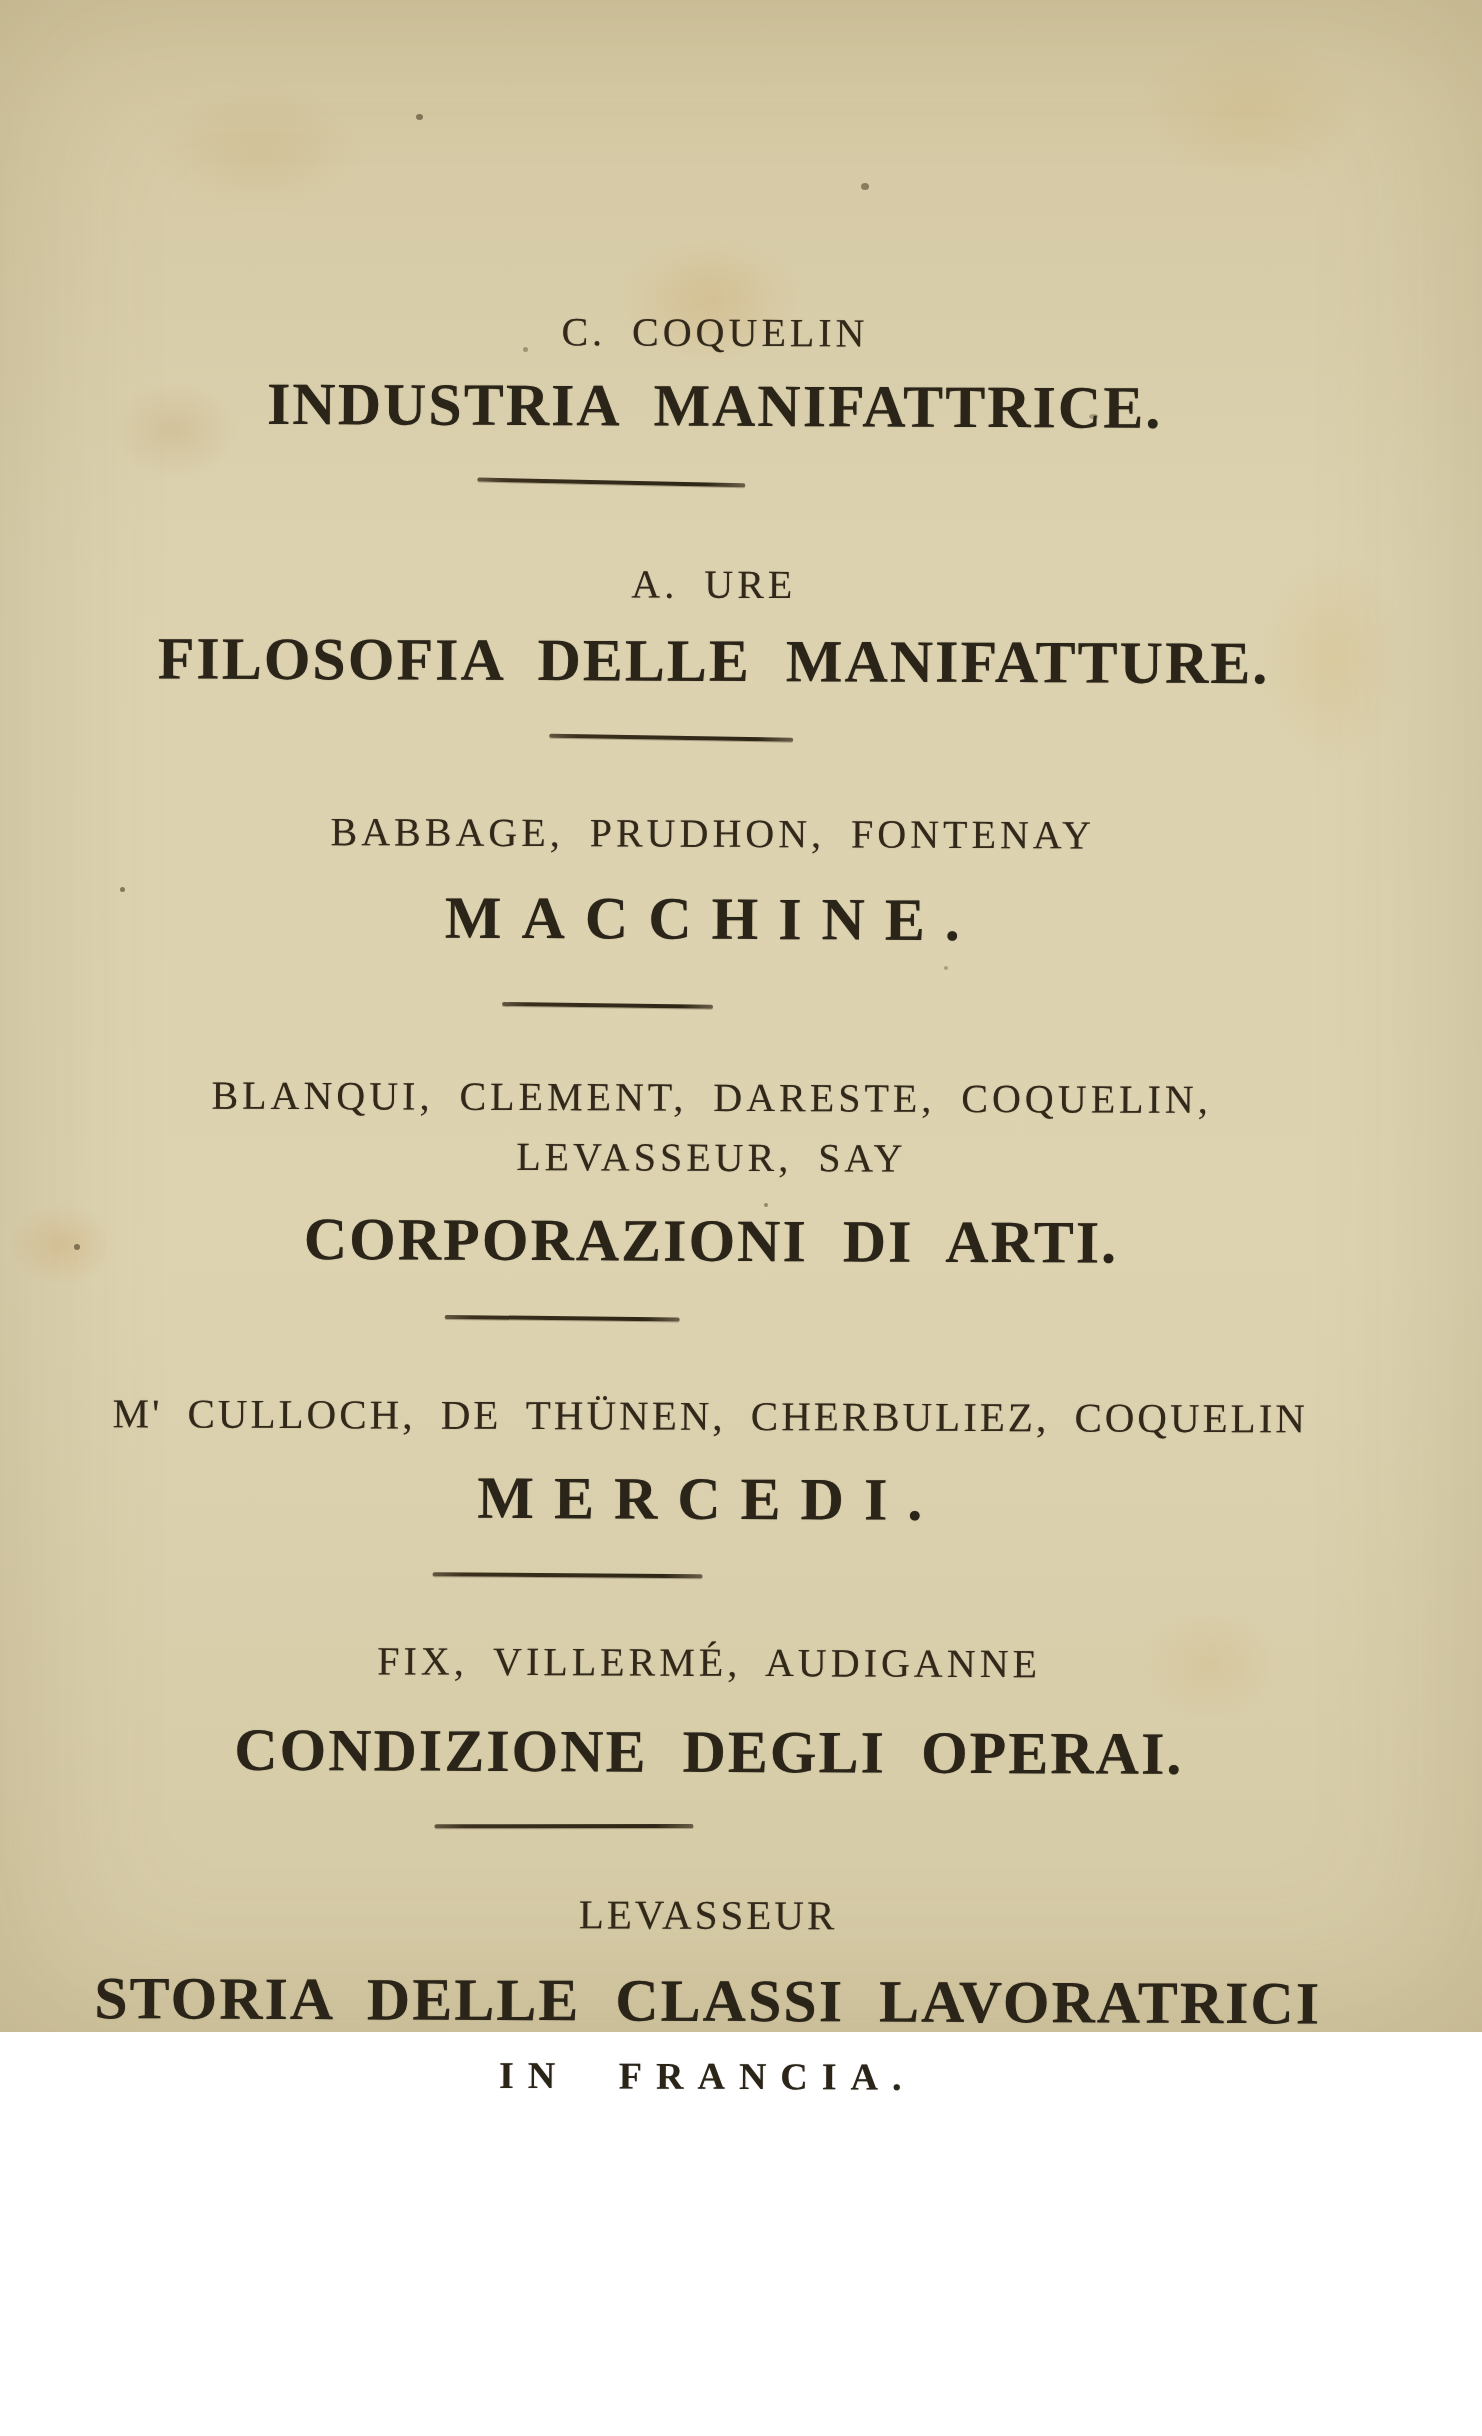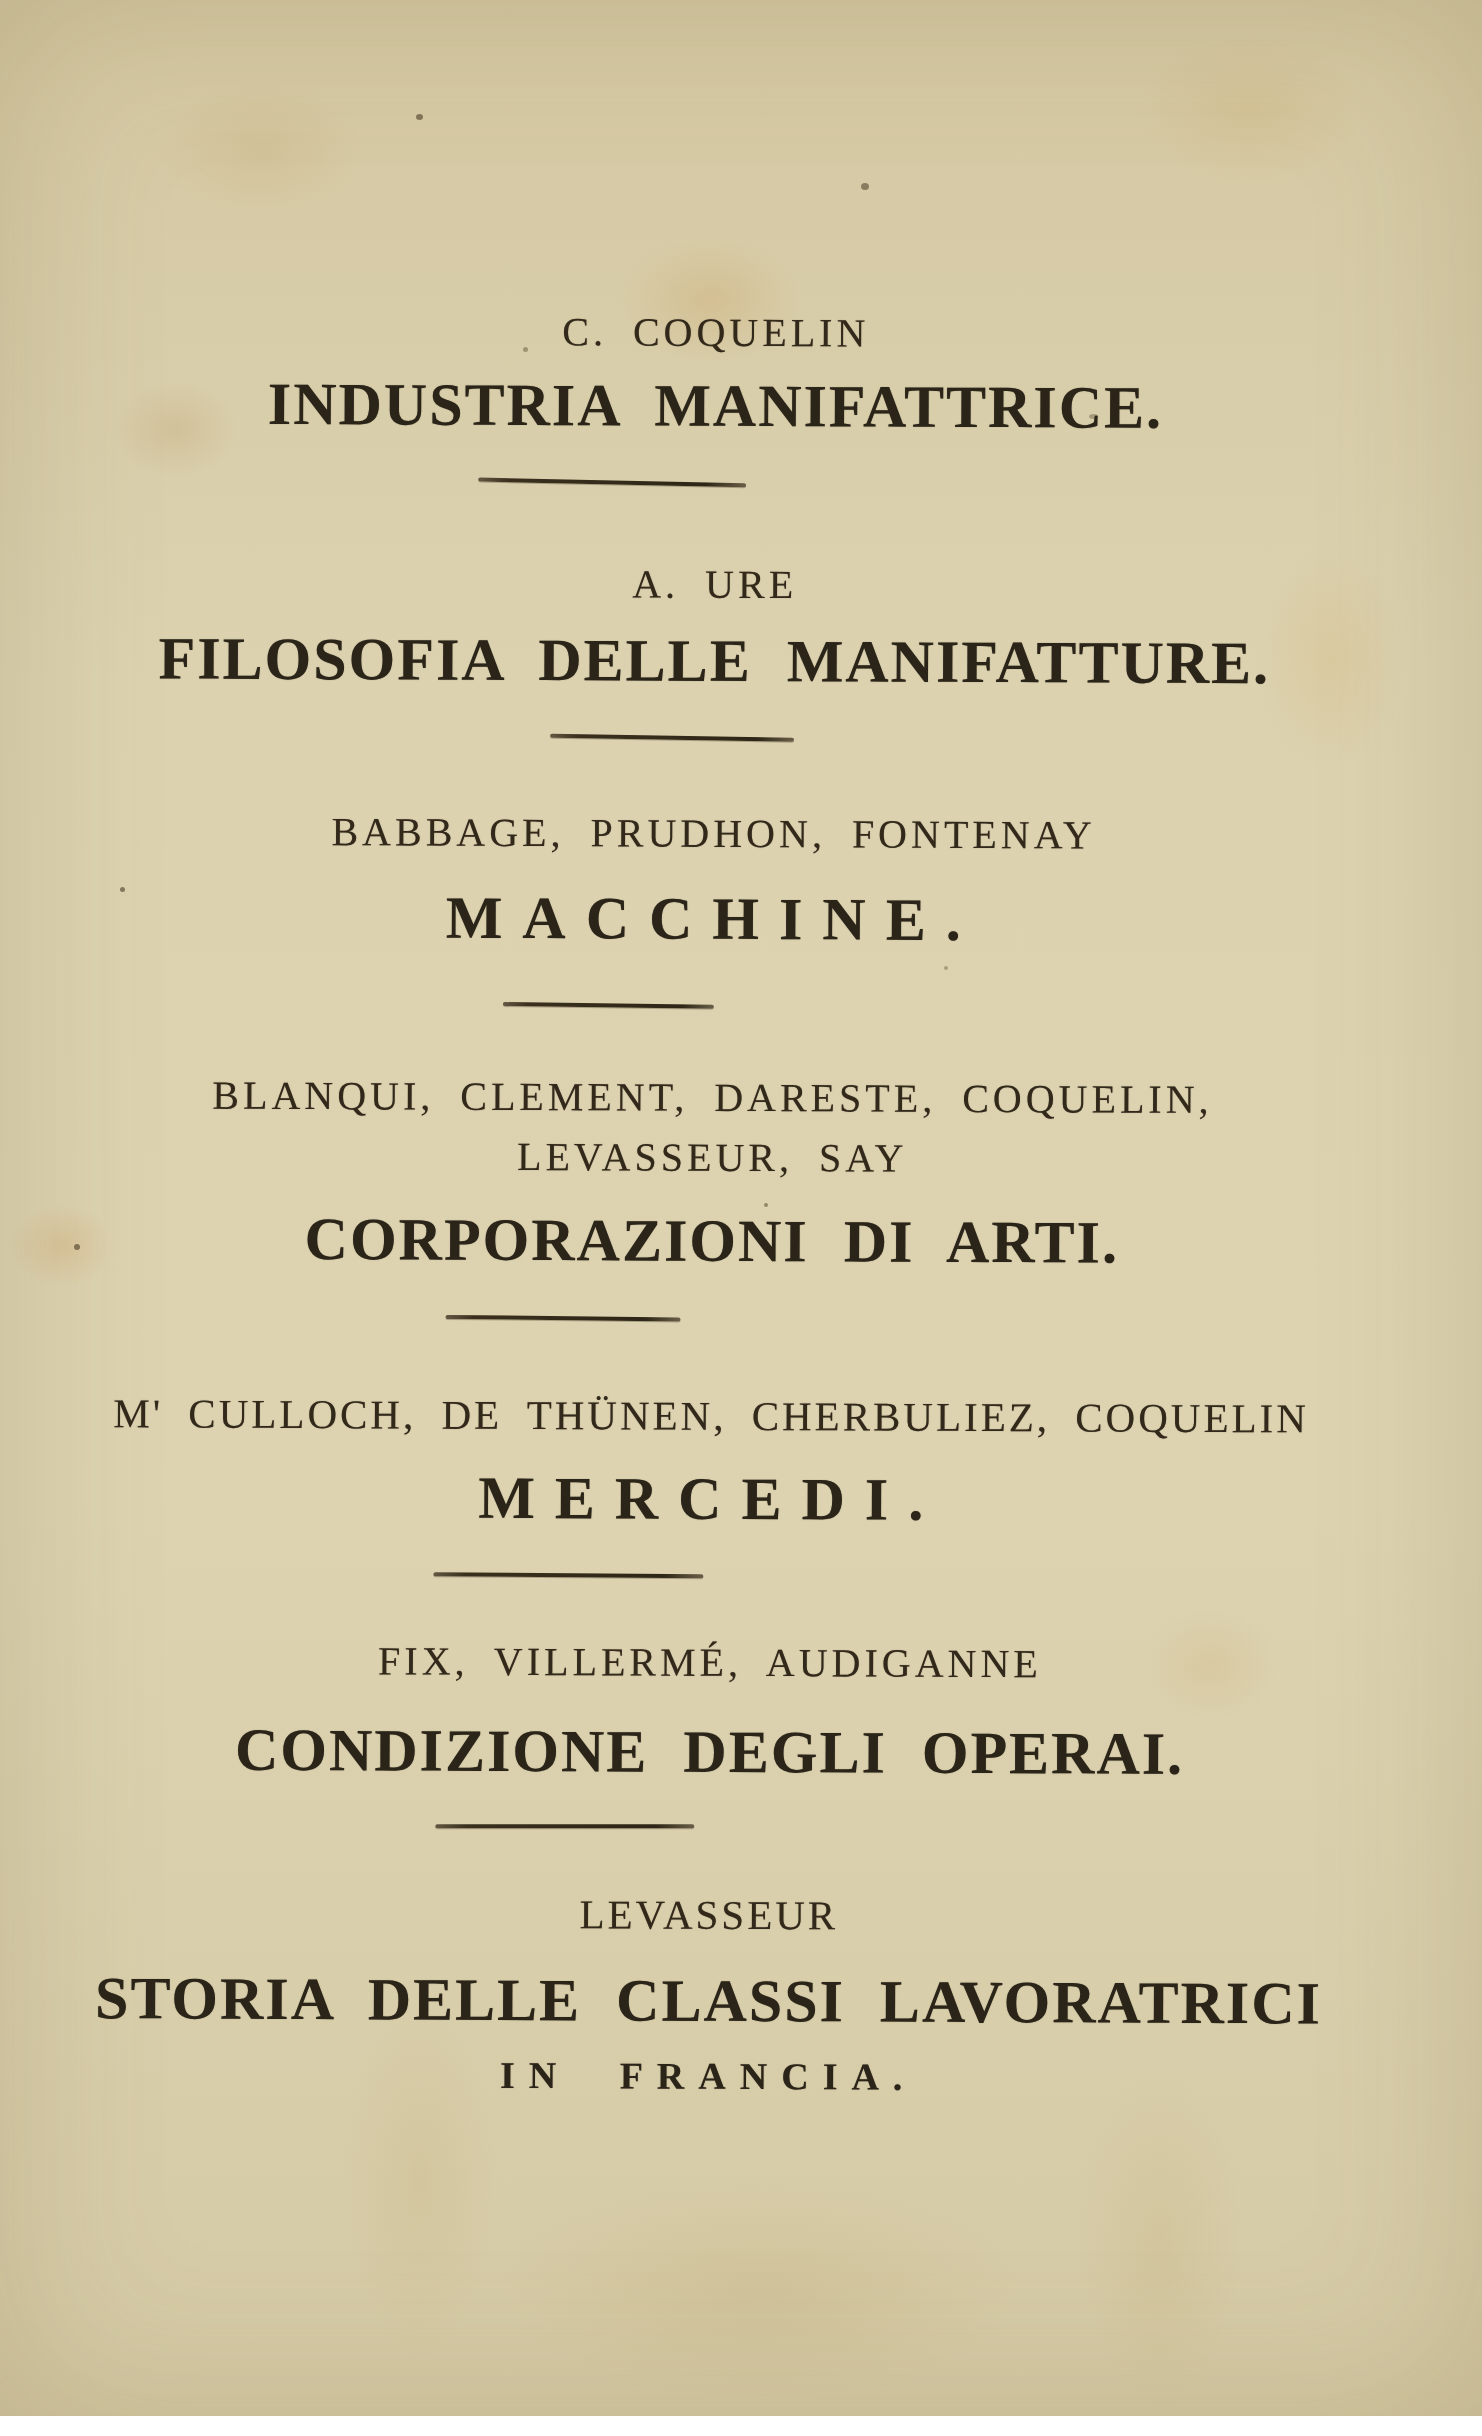--- a/index.html
+++ b/index.html
@@ -7,21 +7,21 @@
     --ink:#2b2418;
     --rule:#3a2f1d;
   }
   *{box-sizing:border-box;}
   html,body{margin:0;padding:0;}
   body{
     width:1482px;height:2436px;overflow:hidden;
     font-family:"Liberation Serif","DejaVu Serif",serif;
   }
   .page{
-    position:relative;width:1482px;height:2416px;
+    position:relative;width:1482px;height:2032px;
     background-color:var(--paper);
     background-image:
       radial-gradient(ellipse 130px 90px at 710px 300px,  rgba(193,138,62,.20), transparent 70%),
       radial-gradient(ellipse 150px 95px at 260px 150px,  rgba(180,130,60,.12), transparent 70%),
       radial-gradient(ellipse 90px 70px  at 175px 430px,  rgba(160,110,50,.14), transparent 70%),
       radial-gradient(ellipse 160px 110px at 1250px 110px, rgba(200,150,70,.14), transparent 70%),
       radial-gradient(ellipse 110px 160px at 1330px 660px, rgba(205,160,75,.16), transparent 70%),
       radial-gradient(ellipse 75px 60px  at 62px 1245px,  rgba(200,130,50,.18), transparent 70%),
       radial-gradient(ellipse 100px 80px at 1210px 1665px, rgba(190,140,60,.12), transparent 70%),
       radial-gradient(ellipse 380px 160px at 760px 2290px, rgba(168,140,75,.12), transparent 70%),

